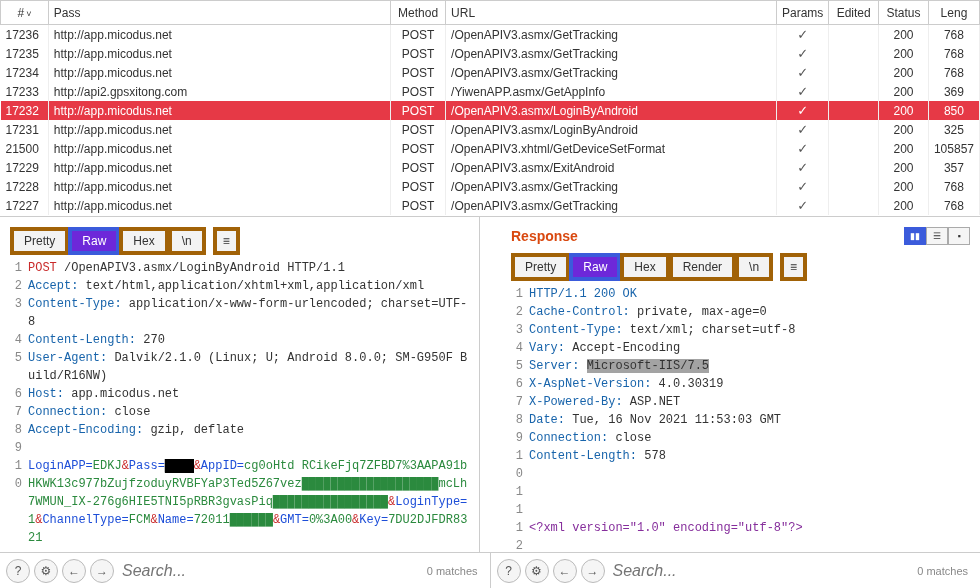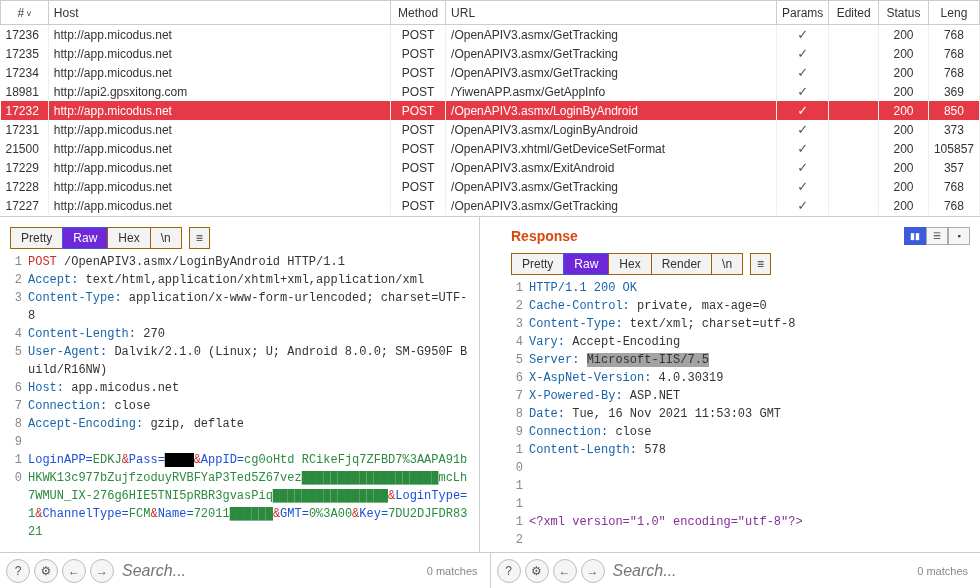--- a/index.html
+++ b/index.html
@@ -15,21 +15,21 @@
 tr.sel .chk { color: #fff; }
 .panels { display: flex; flex: 1; overflow: hidden; }
 .panel { flex: 1; display: flex; flex-direction: column; border-right: 1px solid #ccc; padding: 10px 10px 0 10px; min-width: 0; }
 .panel:last-child { border-right: none; padding-left: 31px; }
 .phead { display: flex; align-items: center; justify-content: space-between; margin-bottom: 8px; }
 .ptitle { color: #d9480f; font-weight: 600; font-size: 14px; }
 .vbtns { display: flex; gap: 0; }
 .vbtn { width: 22px; height: 18px; border: 1px solid #aaa; background: #f5f5f5; display: flex; align-items: center; justify-content: center; font-size: 9px; cursor: pointer; }
 .vbtn.act { background: #3b5bdb; color: #fff; border-color: #3b5bdb; }
 .tabs { display: flex; gap: 0; margin-bottom: 4px; align-items: center; }
-.tab { padding: 3px 10px; border: 1px solid #a16207; background: #f3f3f3; margin-right: -1px; cursor: pointer; font-size: 12px; }
+.tab { padding: 3px 10px; border: 4px solid #a16207; background: #f3f3f3; margin-right: -1px; cursor: pointer; font-size: 12px; }
 .tab.act { background: #6d28d9; color: #fff; border-color: #3b5bdb; }
 .tab.menu { padding: 3px 6px; margin-left: 8px; border-radius: 0; }
 .code { flex: 1; overflow: hidden; font-family: Consolas, "Courier New", monospace; font-size: 12px; line-height: 1.5; background: #fff; white-space: pre-wrap; word-break: break-all; }
 .lnrow { display: flex; }
 .ln { width: 18px; text-align: right; color: #888; padding-right: 6px; flex-shrink: 0; user-select: none; }
 .txt { flex: 1; }
 .hdr { color: #1864ab; }
 .grn { color: #2b8a3e; }
 .blu { color: #1d4ed8; }
 .red { color: #c92a2a; }
@@ -55,21 +55,21 @@
         <col style="width:55px">
         <col style="width:335px">
         <col style="width:50px">
         <col style="width:50px">
         <col style="width:50px">
         <col style="width:42px">
       </colgroup>
 <thead>
         <tr>
 <th><span>#</span><span class="sort">˅</span></th>
-<th class="left">Host</th>
+<th class="left">Pass</th>
 <th>Method</th>
 <th class="left">URL</th>
 <th>Params</th>
 <th>Edited</th>
 <th>Status</th>
 <th>Leng</th>
 </tr>
       </thead>
 <tbody id="tbody">
         <tr>
@@ -96,21 +96,21 @@
           <td>17234</td>
           <td>http://app.micodus.net</td>
           <td class="c">POST</td>
           <td>/OpenAPIV3.asmx/GetTracking</td>
           <td class="c"><span class="chk">✓</span></td>
           <td></td>
           <td class="c">200</td>
           <td class="c">768</td>
         </tr>
         <tr>
-          <td>18981</td>
+          <td>17233</td>
           <td>http://api2.gpsxitong.com</td>
           <td class="c">POST</td>
           <td>/YiwenAPP.asmx/GetAppInfo</td>
           <td class="c"><span class="chk">✓</span></td>
           <td></td>
           <td class="c">200</td>
           <td class="c">369</td>
         </tr>
         <tr class="sel">
           <td>17232</td>
@@ -123,21 +123,21 @@
           <td class="c">850</td>
         </tr>
         <tr>
           <td>17231</td>
           <td>http://app.micodus.net</td>
           <td class="c">POST</td>
           <td>/OpenAPIV3.asmx/LoginByAndroid</td>
           <td class="c"><span class="chk">✓</span></td>
           <td></td>
           <td class="c">200</td>
-          <td class="c">373</td>
+          <td class="c">325</td>
         </tr>
         <tr>
           <td>21500</td>
           <td>http://app.micodus.net</td>
           <td class="c">POST</td>
           <td>/OpenAPIV3.xhtml/GetDeviceSetFormat</td>
           <td class="c"><span class="chk">✓</span></td>
           <td></td>
           <td class="c">200</td>
           <td class="c">105857</td>

